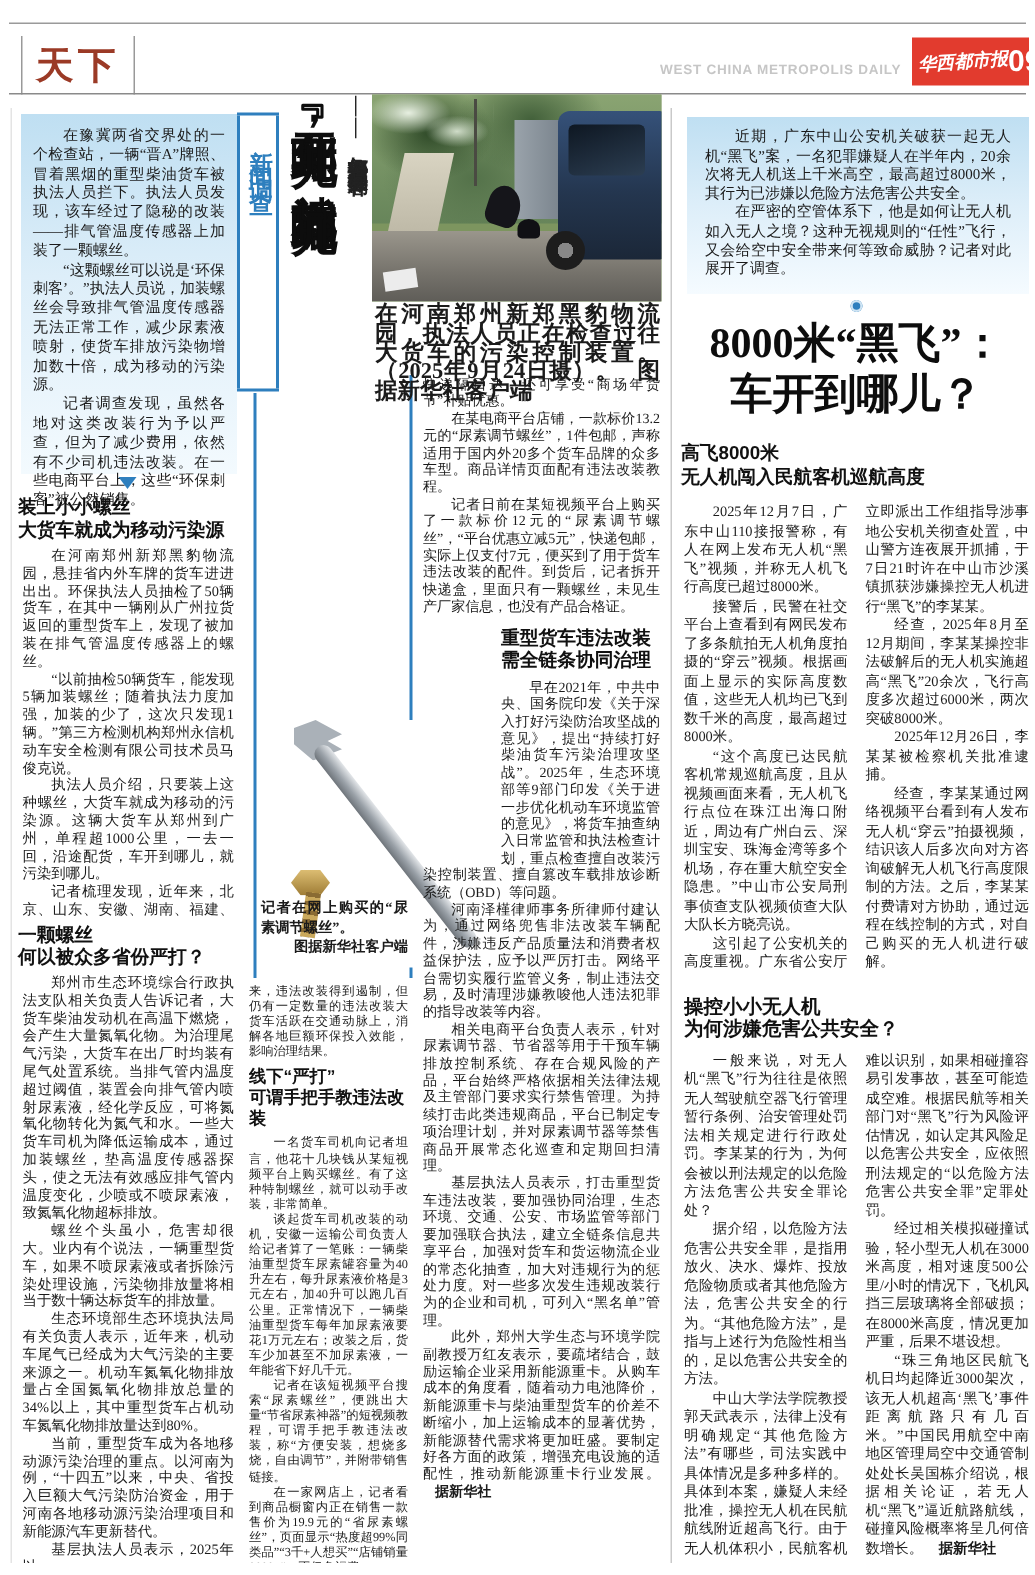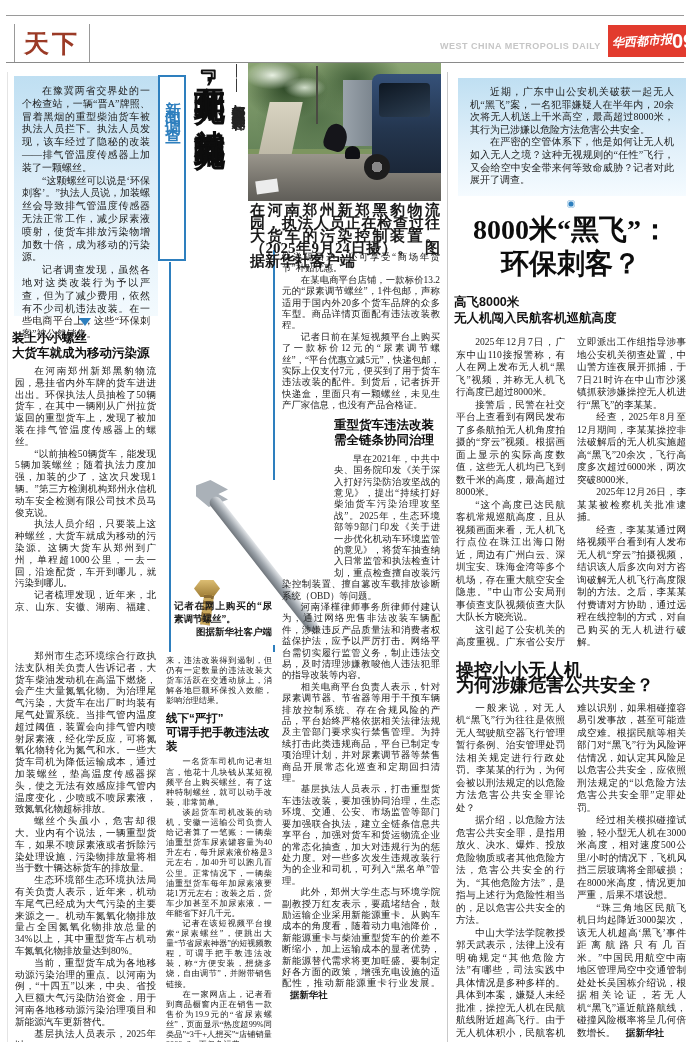--- a/index.html
+++ b/index.html
@@ -110,21 +110,21 @@
   .dintro{left:458px;top:78px;width:228px;height:118px;box-sizing:border-box;padding:8px 12px;
           background:linear-gradient(180deg,#bfdff2 0%,#ddeef9 50%,#f5fbff 100%);
           font-size:10px;line-height:12.6px;}
   .dot{left:567px;top:200px;width:8px;height:8px;border-radius:50%;background:#2e7fbe;
        box-shadow:inset 0 0 0 1.5px #cfe4f3;}
   .dhead{left:454px;top:213px;width:234px;text-align:center;font-weight:bold;font-size:28px;
          line-height:34px;color:#0d0d0d;}
   .dsub{left:454px;top:295px;width:234px;font-size:12.5px;line-height:15.5px;}
   .dcols{left:456px;top:336px;width:230px;height:706px;overflow:hidden;
          column-count:2;column-gap:12px;font-size:9.6px;line-height:12.5px;}
-  .dh2{column-span:all;font-size:18px;line-height:15.5px;margin:14px 0 8px;}
+  .dh2{column-span:all;font-size:13px;line-height:15.5px;margin:14px 0 8px;}
 </style>
 </head>
 <body>
 
 <div class="page">
 
   <div class="abs topline"></div>
   <div class="abs secbox">天下</div>
   <div class="abs mast-en">WEST CHINA METROPOLIS DAILY</div>
   <div class="abs mast-red">
@@ -145,20 +145,24 @@
     <div>装上小小螺丝</div>
     <div>大货车就成为移动污染源</div>
   </div>
   <div class="abs s1b">
     <p>在河南郑州新郑黑豹物流园，悬挂省内外车牌的货车进进出出。环保执法人员抽检了50辆货车，在其中一辆刚从广州拉货返回的重型货车上，发现了被加装在排气管温度传感器上的螺丝。</p>
     <p>“以前抽检50辆货车，能发现5辆加装螺丝；随着执法力度加强，加装的少了，这次只发现1辆。”第三方检测机构郑州永信机动车安全检测有限公司技术员马俊克说。</p>
     <p>执法人员介绍，只要装上这种螺丝，大货车就成为移动的污染源。这辆大货车从郑州到广州，单程超1000公里，一去一回，沿途配货，车开到哪儿，就污染到哪儿。</p>
     <p>记者梳理发现，近年来，北京、山东、安徽、湖南、福建、辽宁等地，都查处并通报了货车司机在排气管温度传感器上加装螺丝的违法改装案件。</p>
   </div>
 
+  <div class="abs hd s2h">
+    <div>一颗螺丝</div>
+    <div>何以被众多省份严打？</div>
+  </div>
   <div class="abs s2b">
     <p>郑州市生态环境综合行政执法支队相关负责人告诉记者，大货车柴油发动机在高温下燃烧，会产生大量氮氧化物。为治理尾气污染，大货车在出厂时均装有尾气处置系统。当排气管内温度超过阈值，装置会向排气管内喷射尿素液，经化学反应，可将氮氧化物转化为氮气和水。一些大货车司机为降低运输成本，通过加装螺丝，垫高温度传感器探头，使之无法有效感应排气管内温度变化，少喷或不喷尿素液，致氮氧化物超标排放。</p>
     <p>螺丝个头虽小，危害却很大。业内有个说法，一辆重型货车，如果不喷尿素液或者拆除污染处理设施，污染物排放量将相当于数十辆达标货车的排放量。</p>
     <p>生态环境部生态环境执法局有关负责人表示，近年来，机动车尾气已经成为大气污染的主要来源之一。机动车氮氧化物排放量占全国氮氧化物排放总量的34%以上，其中重型货车占机动车氮氧化物排放量达到80%。</p>
     <p>当前，重型货车成为各地移动源污染治理的重点。以河南为例，“十四五”以来，中央、省投入巨额大气污染防治资金，用于河南各地移动源污染治理项目和新能源汽车更新替代。</p>
     <p>基层执法人员表示，2025年以</p>
   </div>
 
   <div class="abs lab-l"></div>
   <div class="abs lab-r"></div>
@@ -236,21 +240,21 @@
   <div class="abs divider"></div>
 
   <div class="abs dintro">
     <p>近期，广东中山公安机关破获一起无人机“黑飞”案，一名犯罪嫌疑人在半年内，20余次将无人机送上千米高空，最高超过8000米，其行为已涉嫌以危险方法危害公共安全。</p>
     <p>在严密的空管体系下，他是如何让无人机如入无人之境？这种无视规则的“任性”飞行，又会给空中安全带来何等致命威胁？记者对此展开了调查。</p>
   </div>
   <div class="abs dot"></div>
 
   <div class="abs dhead">
     <div>8000米“黑飞”：</div>
-    <div>环保刺客？</div>
+    <div>车开到哪儿？</div>
   </div>
 
   <div class="abs hd dsub">
     <div>高飞8000米</div>
     <div>无人机闯入民航客机巡航高度</div>
   </div>
 
   <div class="abs dcols">
     <p>2025年12月7日，广东中山110接报警称，有人在网上发布无人机“黑飞”视频，并称无人机飞行高度已超过8000米。</p>
     <p ind="">接警后，民警在社交平台上查看到有网民发布了多条航拍无人机角度拍摄的“穿云”视频。根据画面上显示的实际高度数值，这些无人机均已飞到数千米的高度，最高超过8000米。</p>

